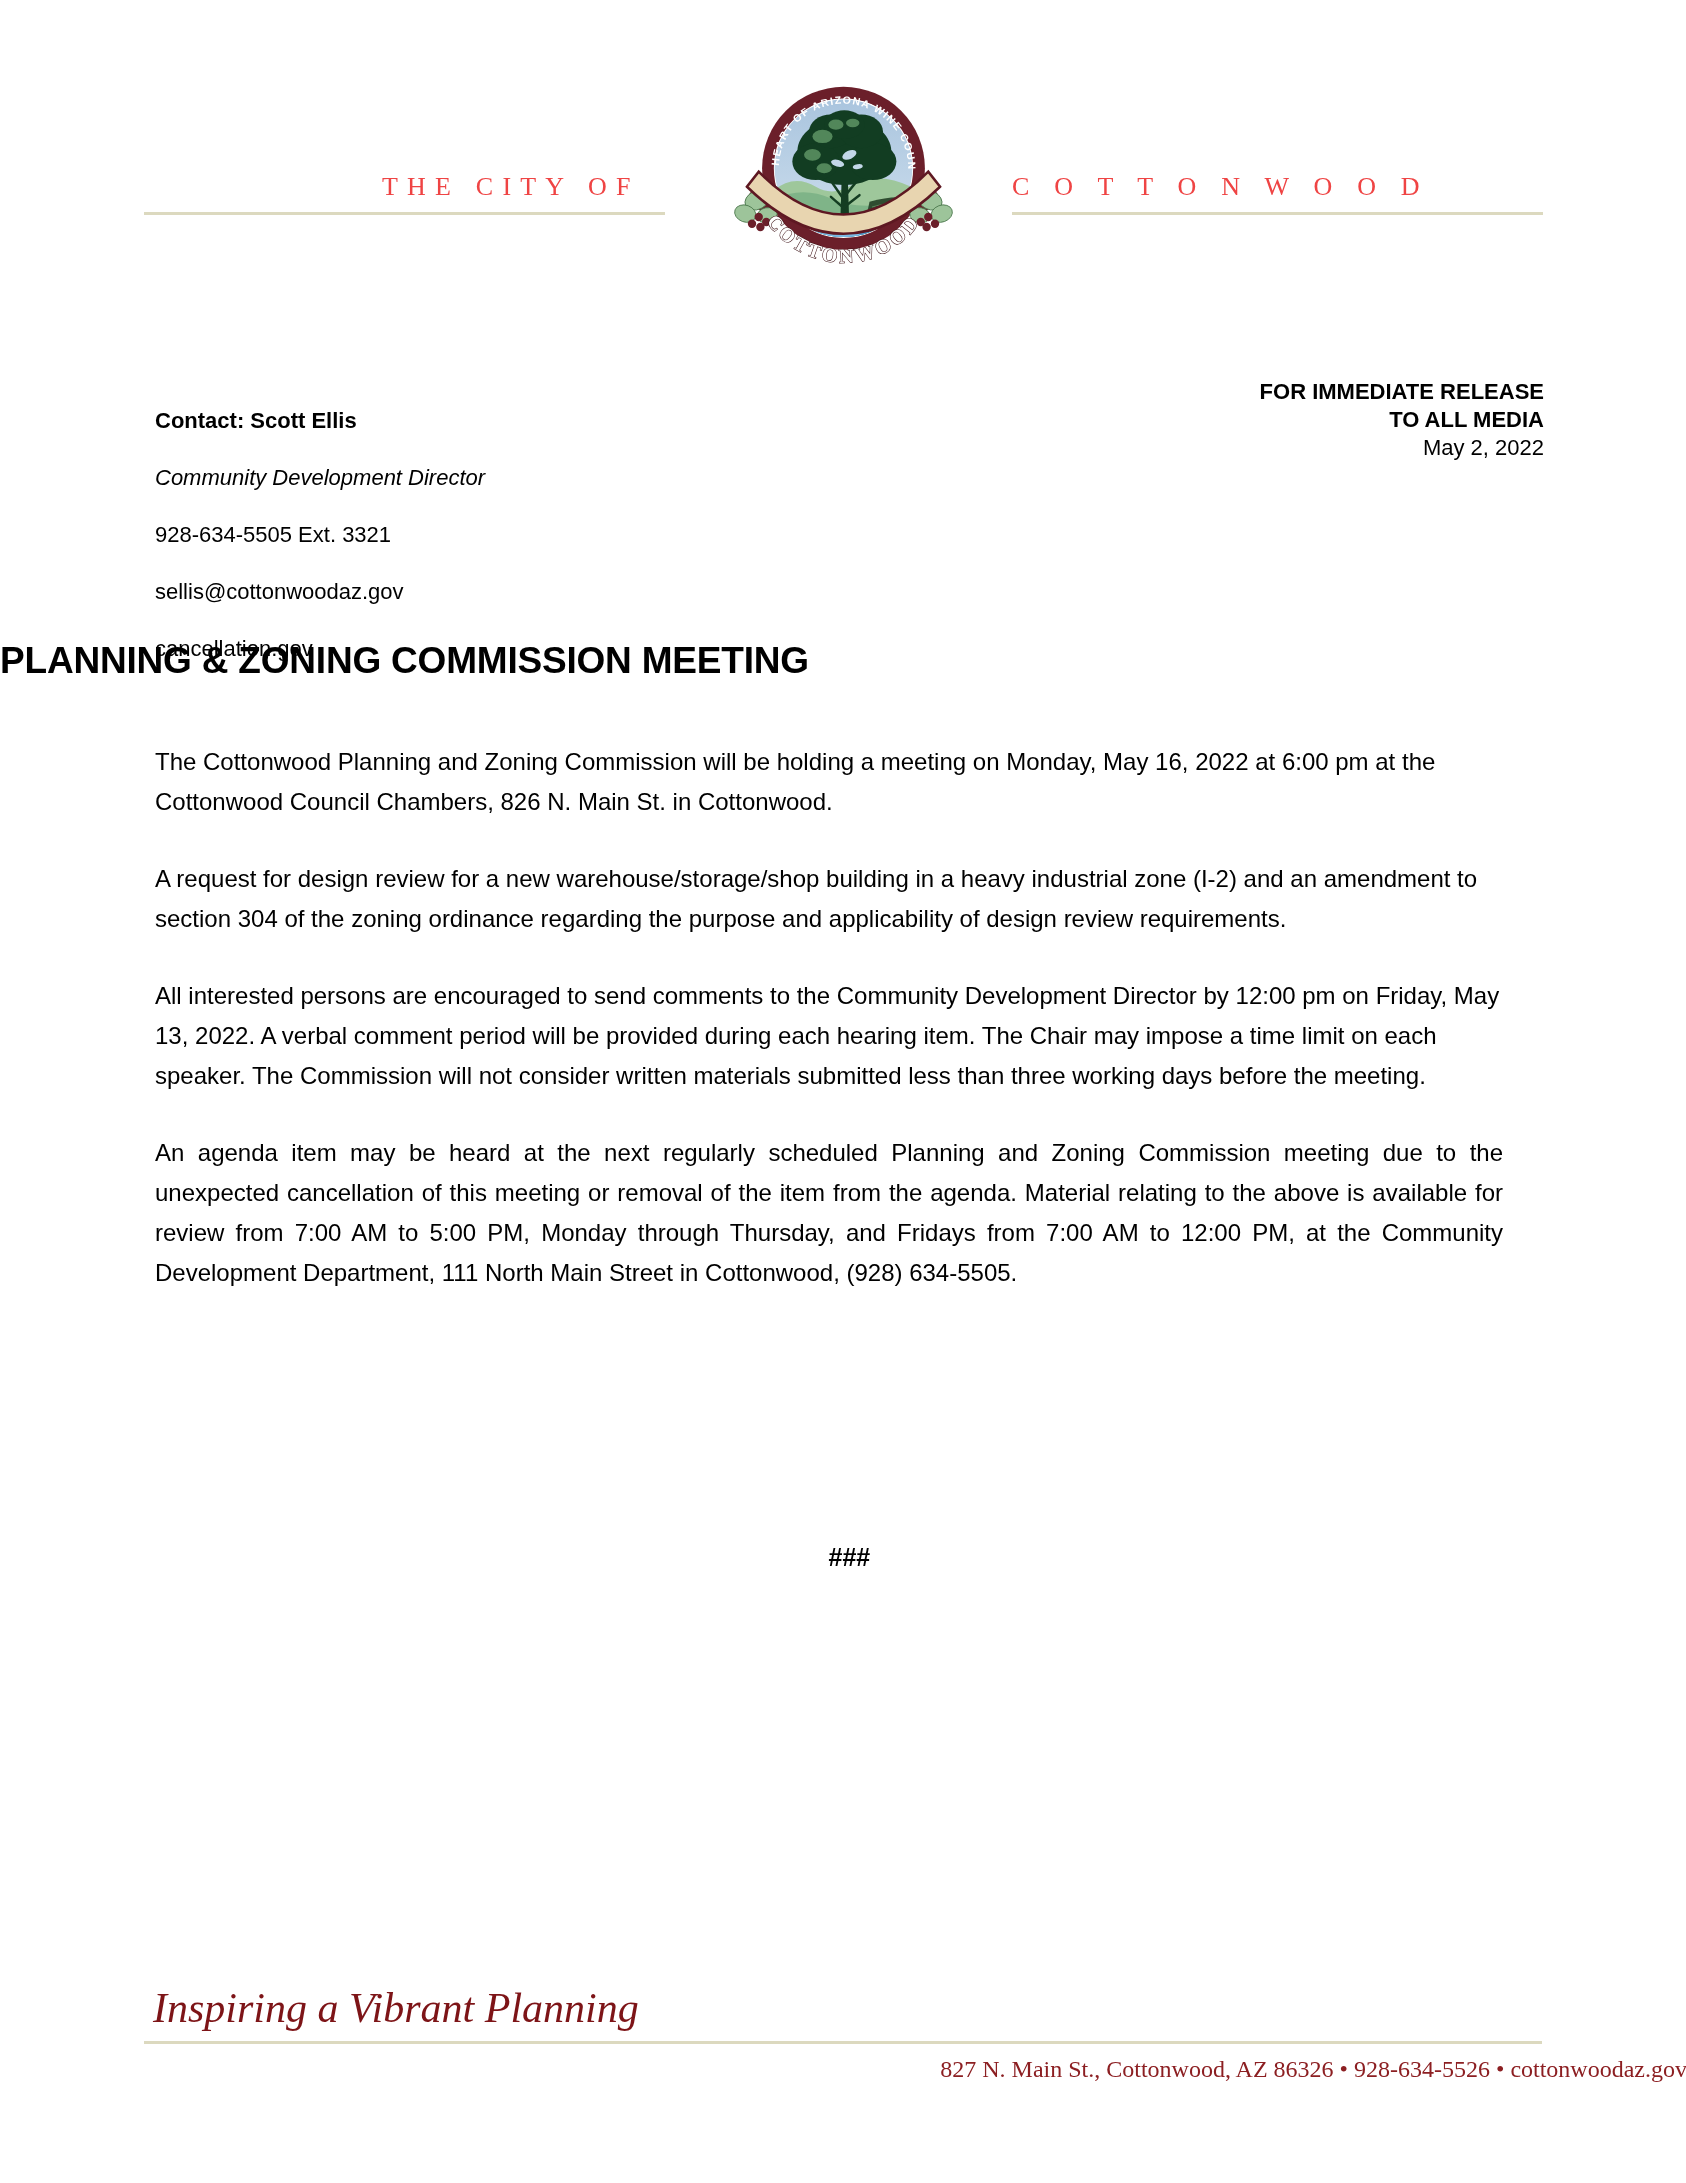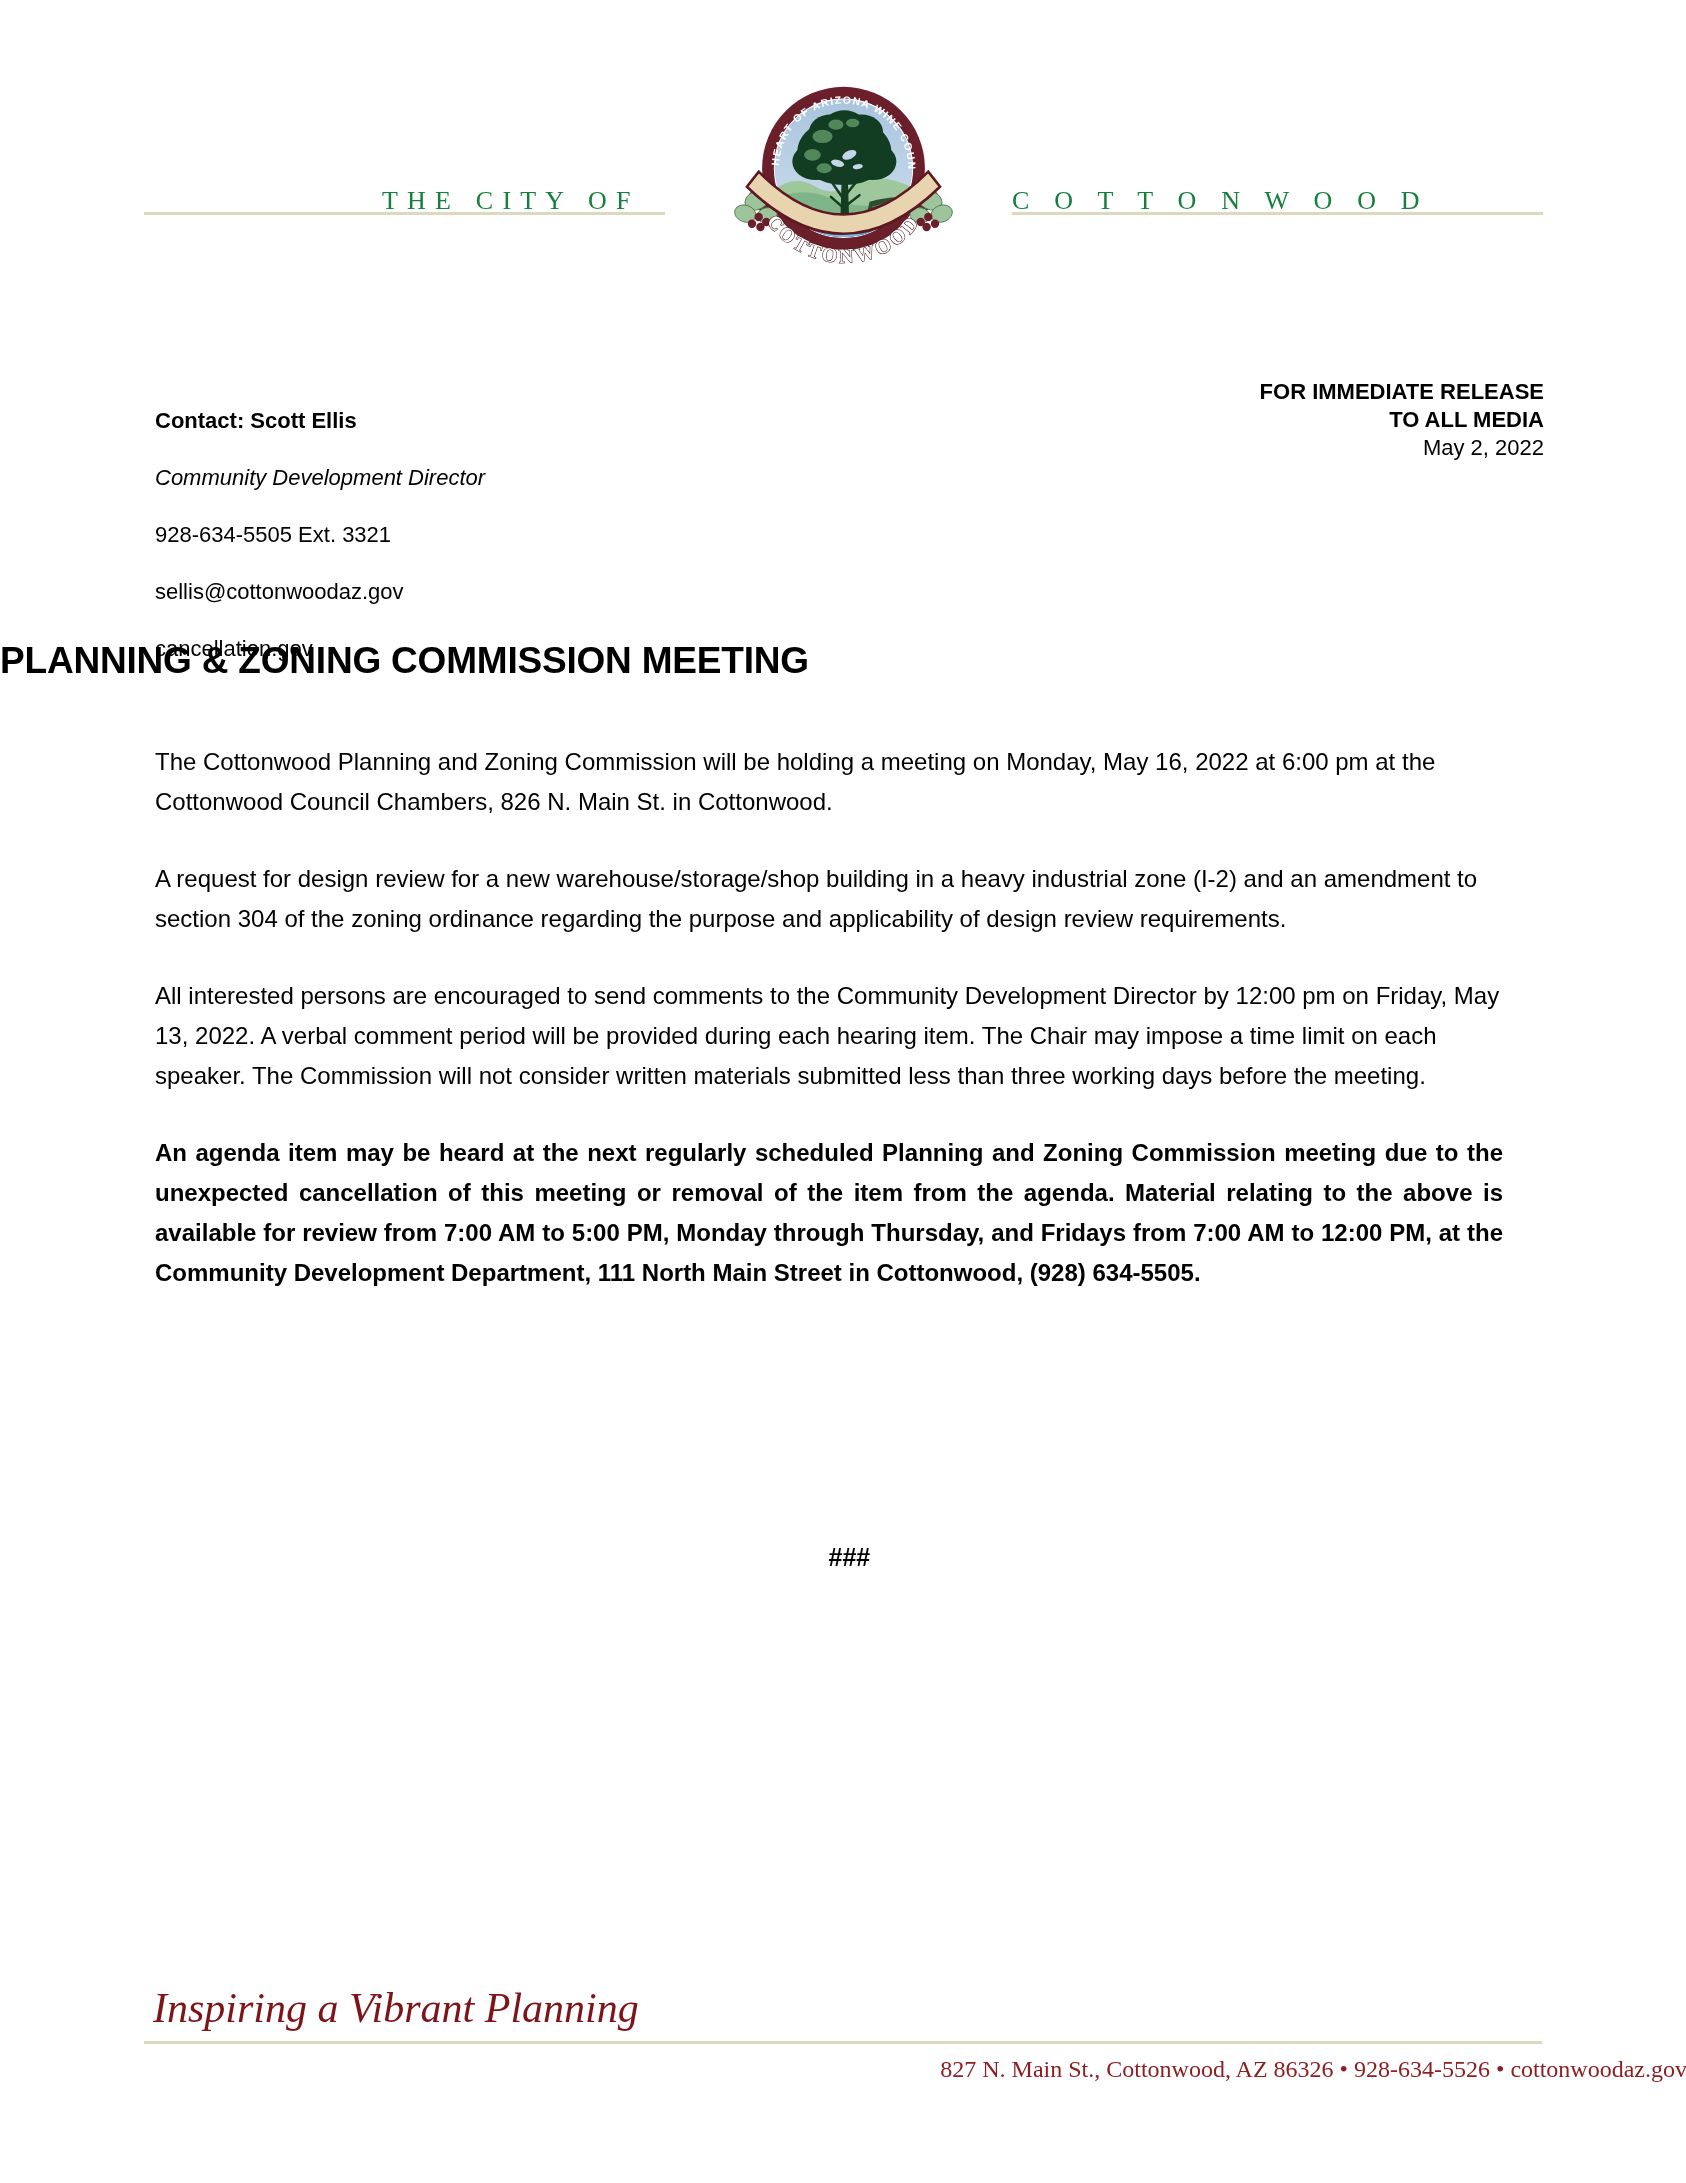--- a/index.html
+++ b/index.html
@@ -28,25 +28,25 @@
     position: absolute;
     top: 212px;
     height: 2.5px;
     background: #dcd9bf;
   }
   .header-rule.left  { left: 144px;  width: 521px; }
   .header-rule.right { left: 1012px; width: 531px; }
 
   .header-word {
     position: absolute;
-    top: 186px;
+    top: 172px;
     font-family: "Liberation Serif", serif;
     font-size: 26px;
     letter-spacing: 9.2px;
-    color: #15803d;
+    color: #ef4444;
     white-space: nowrap;
   }
   .header-word.city   { left: 382px; }
   .header-word.cotton { left: 1012px; }
 
   
   .logo {
     position: absolute;
     left: 705px;
     top: 74px;
@@ -97,21 +97,21 @@
     left: 155px;
     top: 742px;
     width: 1365px;
     font-size: 24px;
     line-height: 40px;
   }
   .body-copy p {
     margin: 0 17px 37px 0;
   }
   .body-copy p.justified { text-align: justify; }
-  .body-copy p.last { margin-bottom: 0; font-weight: bold; }
+  .body-copy p.last { margin-bottom: 0; }
 
   .hash-mark {
     position: absolute;
     left: 0;
     top: 1543px;
     width: 1687px;
     text-align: center;
     font-size: 25px;
     font-weight: bold;
     padding-left: 11.8px;

